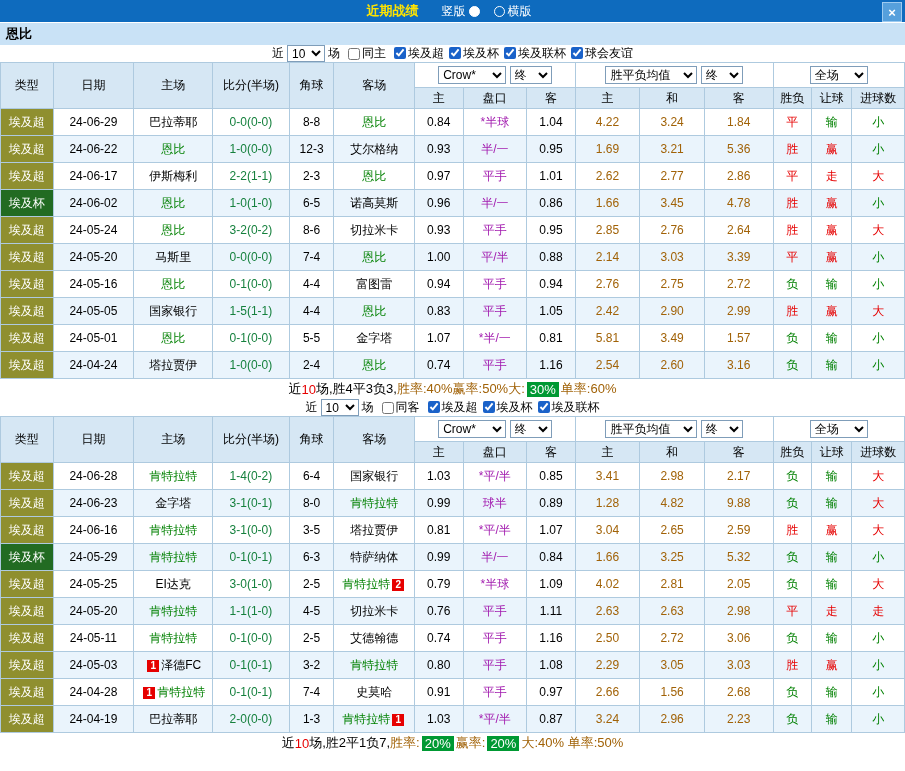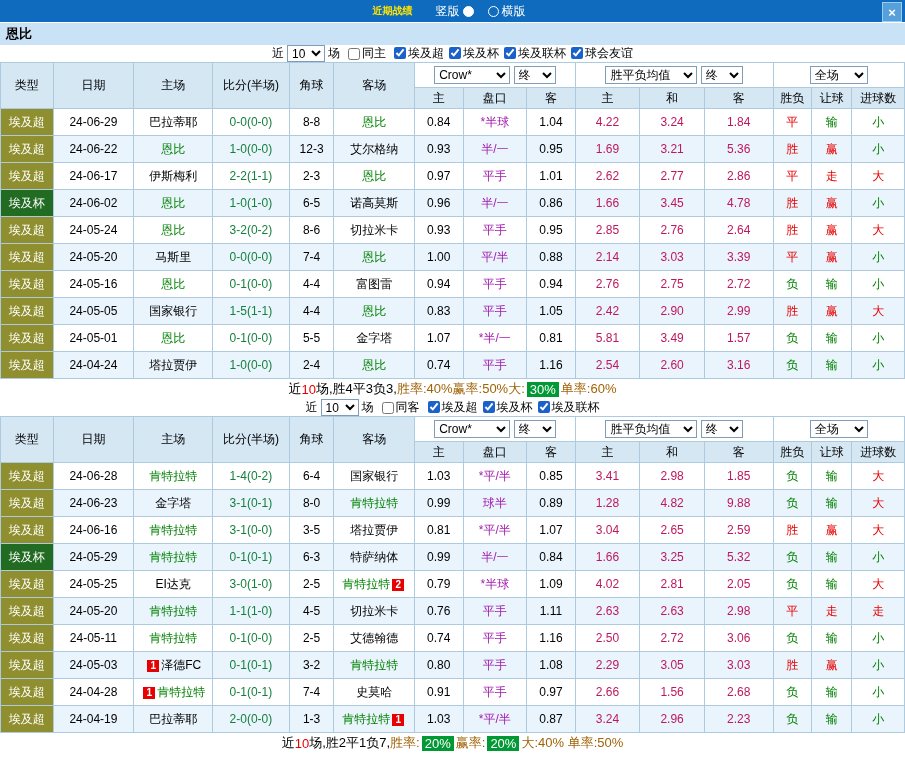--- a/index.html
+++ b/index.html
@@ -2,21 +2,21 @@
 <html><head>
 <meta charset="utf-8">
 <style>
   html,body{margin:0;padding:0}
   body{width:905px;height:771px;overflow:hidden;background:#fff;color:#000;
        font-family:"Liberation Sans","DejaVu Sans",sans-serif;font-size:12px}
   #app{width:905px;height:771px;overflow:hidden}
 
   
   .titlebar{height:22px;background:#0E6BBE;display:flex;align-items:center;justify-content:center;position:relative;color:#fff}
-  .titlebar .title{color:#FFE400;font-weight:bold;font-size:10px;margin-right:16px}
+  .titlebar .title{color:#FFE400;font-weight:bold;font-size:13px;margin-right:16px}
   .opt{display:inline-flex;align-items:center;gap:3px;margin:0 7px;cursor:pointer;font-size:12px}
   .radio{width:9px;height:9px;border:1px solid #fff;border-radius:50%;display:inline-block;background:transparent}
   .radio.filled{background:#fff}
   .close-btn{position:absolute;right:3px;top:2px;width:18px;height:18px;background:#56A0DC;border:1px solid #9CCAF0;
              color:#fff;font-size:13px;font-weight:bold;display:flex;align-items:center;justify-content:center;cursor:pointer}
 
   
   .section-header{height:22px;background:#C9E2F6;display:flex;align-items:center;padding-left:6px;
                   font-size:13px;font-weight:bold;border-top:1px solid #fff}
   .filter-row{height:17px;display:flex;align-items:center;justify-content:center;gap:3px;font-size:12px;background:#fff}
@@ -25,31 +25,31 @@
   .sel{font-size:12px;height:17px;border:1px solid #7F9DB9;background:#fff;padding:0}
 
   
   table.stats{width:905px;border-collapse:collapse;table-layout:fixed}
   .stats th,.stats td{border:1px solid #AECADF;text-align:center;overflow:hidden;white-space:nowrap;padding:0;font-weight:normal}
   .stats thead tr.h1 th{height:24px}
   .stats thead tr.h2 th{height:20px;background:#D6E7F4;font-size:12px}
   .hstat{background:#D6E7F4;font-size:12px}
   .selcell{background:#fff}
   .selcell select{font-size:12px;height:18px;border:1px solid #7F9DB9;background:#fff;vertical-align:middle}
-  .sel-w1{width:76px}.sel-w2{width:42px}.sel-w3{width:92px}.sel-w4{width:58px}.sel-count{width:38px}
+  .sel-w1{width:68px}.sel-w2{width:42px}.sel-w3{width:92px}.sel-w4{width:58px}.sel-count{width:38px}
   .stats tbody td{height:26px;line-height:26px;font-size:12px}
   .stats tbody tr:nth-child(even){background:#EAF4FC}
   td.type{color:#fff}
   td.type.super{background:#8F8F2F}
   td.type.cup{background:#226B22}
   td.team{cursor:pointer}
   .green{color:#008000}
   td.score{color:#15803d}
   td.handicap{color:#a21caf}
-  td.europe{color:#be185d}
+  td.europe{color:#a16207}
   td.r-red{color:#E60000}
   td.r-green{color:#008000}
   .card-badge{display:inline-block;background:#E60000;color:#fff;font-size:10px;line-height:12px;
               min-width:10px;height:12px;padding:0 1px;margin:0 2px;vertical-align:middle;font-weight:bold}
 
   
   .summary{height:20px;display:flex;align-items:center;justify-content:center;font-size:13px}
   .sum-plain{color:#000}
   .sum-red{color:#E60000}
   .sum-blue{color:#a16207}
@@ -410,21 +410,21 @@
             <td class="date">24-06-28</td>
             <td class="team green"><span>肯特拉特</span></td>
             <td class="score">1-4(0-2)</td>
             <td class="corner">6-4</td>
             <td class="team"><span>国家银行</span></td>
             <td class="odds">1.03</td>
             <td class="handicap">*平/半</td>
             <td class="odds">0.85</td>
             <td class="europe">3.41</td>
             <td class="europe">2.98</td>
-            <td class="europe">1.85</td>
+            <td class="europe">2.17</td>
             <td class="r-green">负</td>
             <td class="r-green">输</td>
             <td class="r-red">大</td>
           </tr>
           <tr>
             <td class="type super">埃及超</td>
             <td class="date">24-06-23</td>
             <td class="team"><span>金字塔</span></td>
             <td class="score">3-1(0-1)</td>
             <td class="corner">8-0</td>

